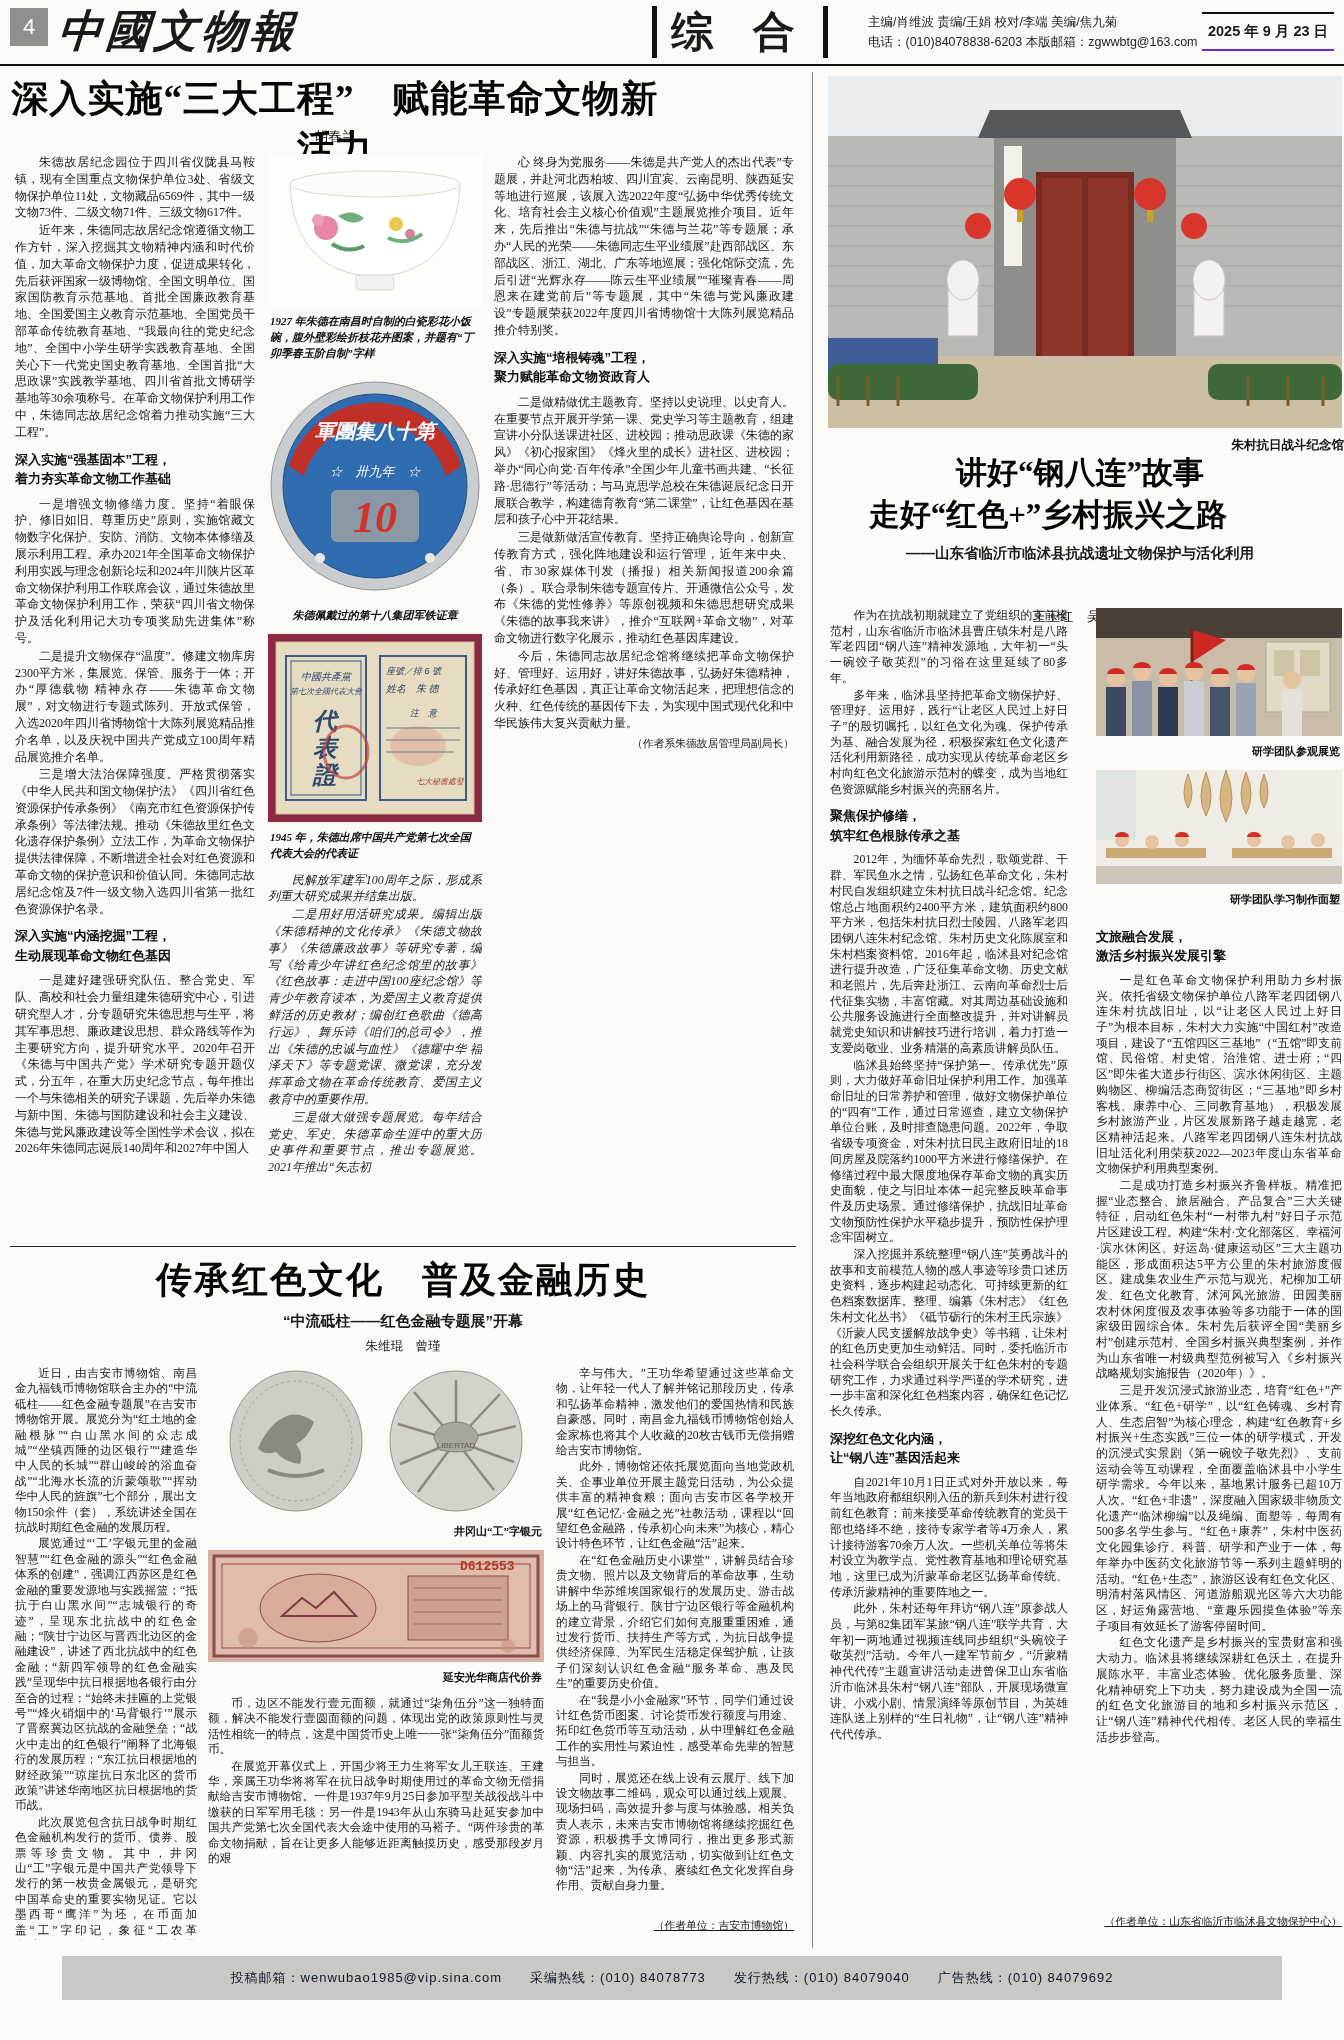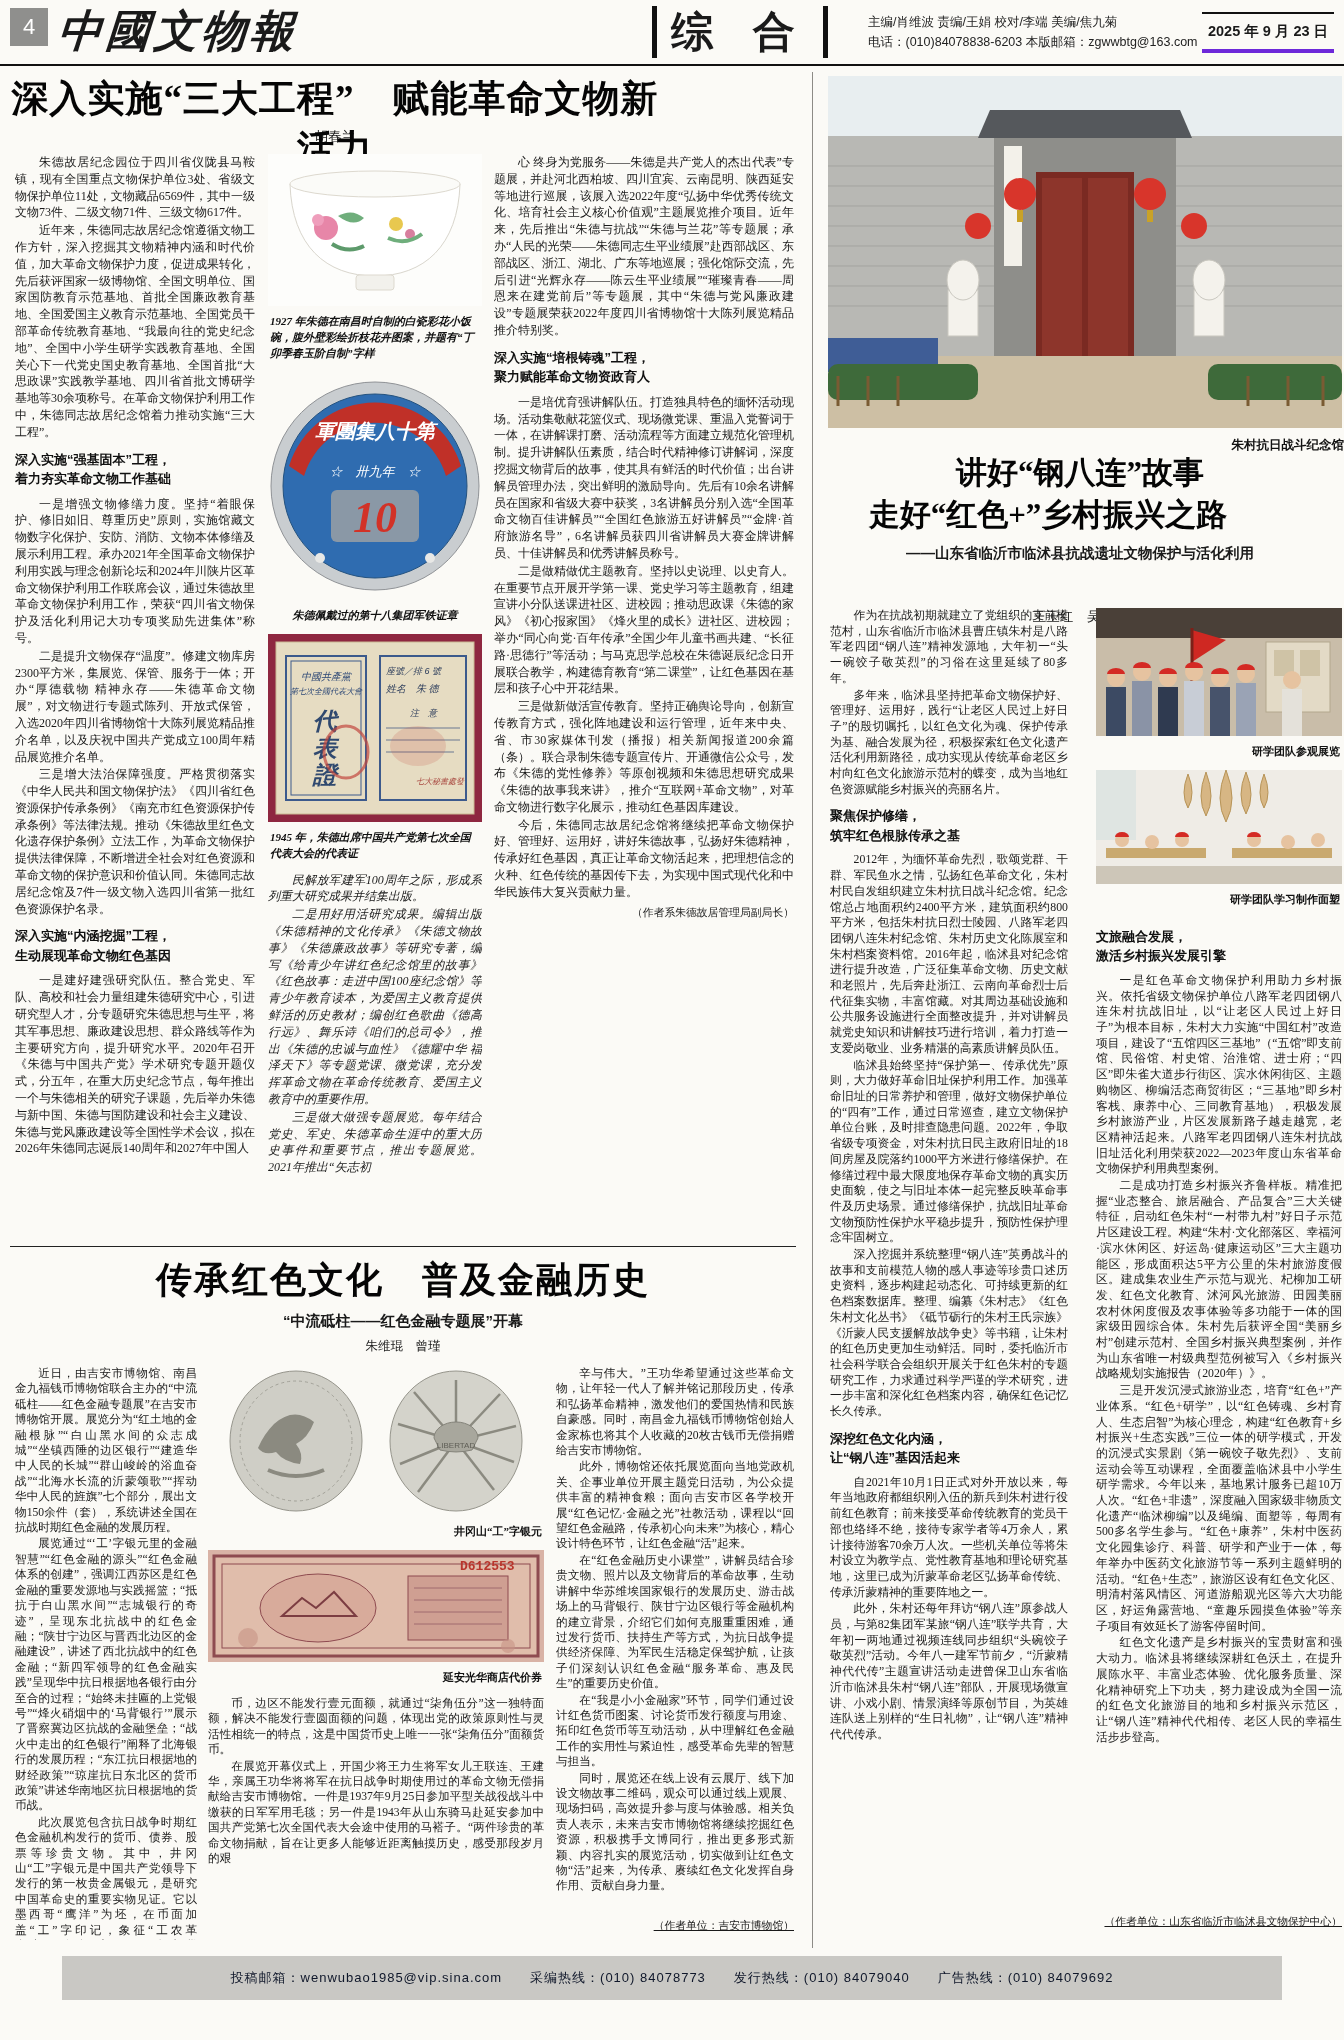--- a/index.html
+++ b/index.html
@@ -9,21 +9,21 @@
   
   .pagenum{left:10px;top:8px;width:38px;height:38px;background:#8f8f8d;color:#fff;
            font-family:"Liberation Sans",sans-serif;font-size:22px;display:flex;align-items:center;justify-content:center;}
   .masthead{left:58px;top:2px;font-size:44px;font-weight:bold;font-style:italic;letter-spacing:4px;
             font-family:"Liberation Serif",serif;transform:skewX(-4deg);}
   .secwrap{left:652px;top:4px;display:flex;align-items:center;gap:14px;}
   .secbar{width:5px;height:52px;background:#111;}
   .sectitle{font-size:42px;font-weight:900;font-family:"Liberation Sans",sans-serif;letter-spacing:14px;}
   .staff{left:868px;top:12px;width:330px;font-size:12.5px;line-height:20px;font-family:"Liberation Sans",sans-serif;color:#222;}
   .dateblock{left:1202px;top:12px;width:132px;text-align:center;font-size:14.5px;font-weight:bold;
-             border-top:2px solid #111;border-bottom:4px solid #6d28d9;padding:8px 0;font-family:"Liberation Sans",sans-serif;}
+             border-top:2px solid #111;border-bottom:2px solid #6d28d9;padding:8px 0;font-family:"Liberation Sans",sans-serif;}
   .headrule{left:0;top:64px;width:1344px;height:2px;background:#111;}
   
   .col{overflow:hidden;text-align:justify;}
   .col .p{margin:0 0 1px;text-indent:2em;}
   .col .h{font-family:"Liberation Sans",sans-serif;font-weight:bold;white-space:pre-line;
           margin:9px 0 7px;text-indent:0;font-size:13px;line-height:1.5;color:#101010;}
   .col .s{text-align:right;font-size:10.8px;margin-top:3px;color:#222;}
   .a1text{font-size:12px;line-height:16.8px;}
   .a2text{font-size:11.8px;line-height:15.7px;}
   .a3text{font-size:11.6px;line-height:15.4px;}
@@ -136,21 +136,20 @@
         <p class="p">民解放军建军100周年之际，形成系列重大研究成果并结集出版。</p>
         <p class="p">二是用好用活研究成果。编辑出版《朱德精神的文化传承》《朱德文物故事》《朱德廉政故事》等研究专著，编写《给青少年讲红色纪念馆里的故事》《红色故事：走进中国100座纪念馆》等青少年教育读本，为爱国主义教育提供鲜活的历史教材；编创红色歌曲《德高行远》、舞乐诗《咱们的总司令》，推出《朱德的忠诚与血性》《德耀中华 福泽天下》等专题党课、微党课，充分发挥革命文物在革命传统教育、爱国主义教育中的重要作用。</p>
         <p class="p">三是做大做强专题展览。每年结合党史、军史、朱德革命生涯中的重大历史事件和重要节点，推出专题展览。2021年推出“矢志初</p>
       </div>
   </div>
 
   <div class="abs col a1text" style="left:494px;top:154px;width:300px;height:1086px;">
       <p class="p">心 终身为党服务——朱德是共产党人的杰出代表”专题展，并赴河北西柏坡、四川宜宾、云南昆明、陕西延安等地进行巡展，该展入选2022年度“弘扬中华优秀传统文化、培育社会主义核心价值观”主题展览推介项目。近年来，先后推出“朱德与抗战”“朱德与兰花”等专题展；承办“人民的光荣——朱德同志生平业绩展”赴西部战区、东部战区、浙江、湖北、广东等地巡展；强化馆际交流，先后引进“光辉永存——陈云生平业绩展”“璀璨青春——周恩来在建党前后”等专题展，其中“朱德与党风廉政建设”专题展荣获2022年度四川省博物馆十大陈列展览精品推介特别奖。</p>
       <h4 class="h">深入实施“培根铸魂”工程，
 聚力赋能革命文物资政育人</h4>
-      <p class="p">一是培优育强讲解队伍。打造独具特色的缅怀活动现场。活动集敬献花篮仪式、现场微党课、重温入党誓词于一体，在讲解课打磨、活动流程等方面建立规范化管理机制。提升讲解队伍素质，结合时代精神修订讲解词，深度挖掘文物背后的故事，使其具有鲜活的时代价值；出台讲解员管理办法，突出鲜明的激励导向。先后有10余名讲解员在国家和省级大赛中获奖，3名讲解员分别入选“全国革命文物百佳讲解员”“全国红色旅游五好讲解员”“金牌·首府旅游名导”，6名讲解员获四川省讲解员大赛金牌讲解员、十佳讲解员和优秀讲解员称号。</p>
       <p class="p">二是做精做优主题教育。坚持以史说理、以史育人。在重要节点开展开学第一课、党史学习等主题教育，组建宣讲小分队送课进社区、进校园；推动思政课《朱德的家风》《初心报家国》《烽火里的成长》进社区、进校园；举办“同心向党·百年传承”全国少年儿童书画共建、“长征路·思德行”等活动；与马克思学总校在朱德诞辰纪念日开展联合教学，构建德育教育“第二课堂”，让红色基因在基层和孩子心中开花结果。</p>
       <p class="p">三是做新做活宣传教育。坚持正确舆论导向，创新宣传教育方式，强化阵地建设和运行管理，近年来中央、省、市30家媒体刊发（播报）相关新闻报道200余篇（条）。联合录制朱德专题宣传片、开通微信公众号，发布《朱德的党性修养》等原创视频和朱德思想研究成果《朱德的故事我来讲》，推介“互联网+革命文物”，对革命文物进行数字化展示，推动红色基因库建设。</p>
       <p class="p">今后，朱德同志故居纪念馆将继续把革命文物保护好、管理好、运用好，讲好朱德故事，弘扬好朱德精神，传承好红色基因，真正让革命文物活起来，把理想信念的火种、红色传统的基因传下去，为实现中国式现代化和中华民族伟大复兴贡献力量。</p>
       <div class="s">（作者系朱德故居管理局副局长）</div>
     </div>
 
   <div class="abs hrule" style="left:10px;top:1246px;width:786px;"></div>
 
   <div class="abs vrule" style="left:812px;top:72px;height:1876px;"></div>
 

